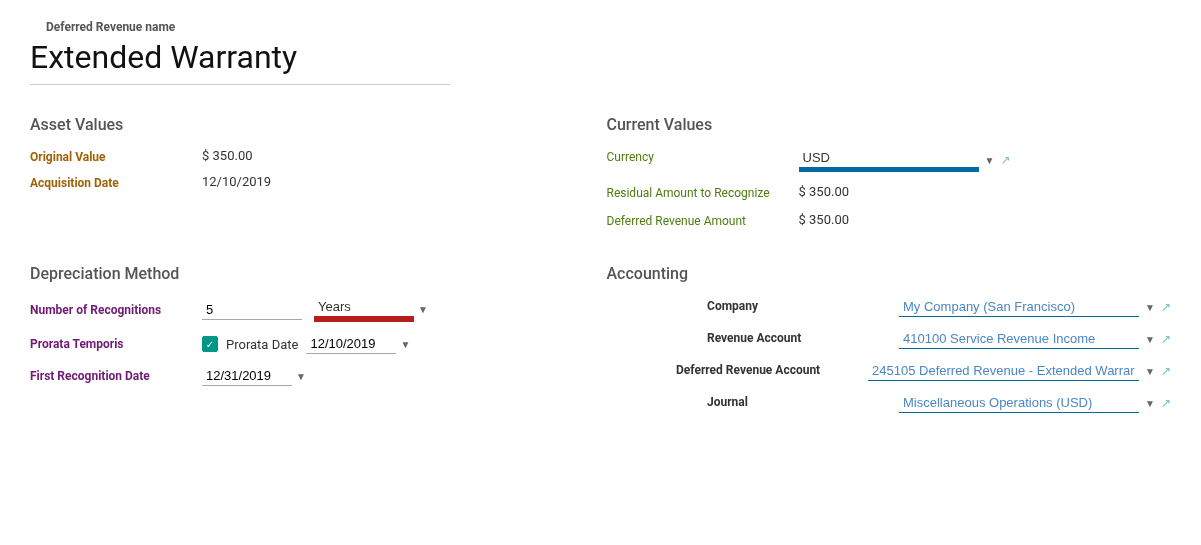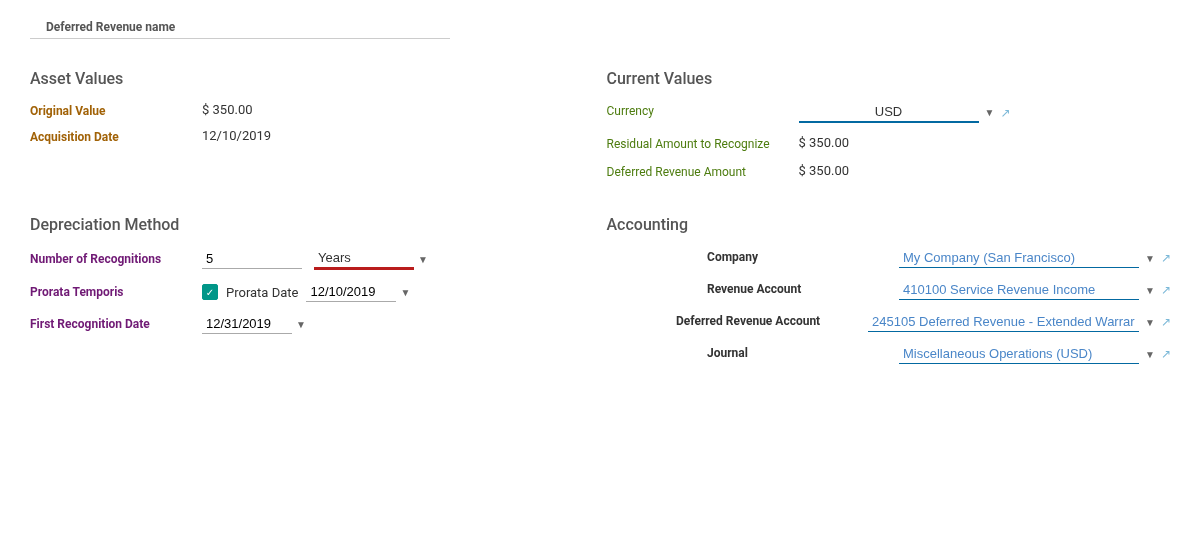--- a/index.html
+++ b/index.html
@@ -77,29 +77,28 @@
       padding-top: 2px;
     }
     .select-container {
       display: flex;
       align-items: center;
       gap: 6px;
       min-width: 220px;
     }
     .select-box {
       border: none;
-      border-bottom: 2px solid #0369a1;
+      border-bottom: 5px solid #0369a1;
       padding: 2px 4px;
       font-size: 13px;
       color: #333;
       background: transparent;
       min-width: 180px;
       appearance: none;
       cursor: pointer;
-      text-align: center;
     }
     .select-arrow {
       color: #666;
       font-size: 10px;
       cursor: pointer;
     }
     .external-link {
       color: #7cb9d8;
       font-size: 12px;
       cursor: pointer;
@@ -126,21 +125,21 @@
       width: 100px;
       background: transparent;
     }
     .depr-select-container {
       display: flex;
       align-items: center;
       gap: 4px;
     }
     .depr-select {
       border: none;
-      border-bottom: 3px solid #b91c1c;
+      border-bottom: 6px solid #b91c1c;
       padding: 2px 4px;
       font-size: 13px;
       color: #333;
       background: transparent;
       min-width: 100px;
       appearance: none;
       cursor: pointer;
     }
     
     .checkbox-custom {
@@ -212,20 +211,21 @@
     }
     .divider-sections {
       margin-bottom: 24px;
     }
   </style>
 </head>
 <body>
 
 <div class="section-gap">
   <div class="page-label">Deferred Revenue name</div>
+  <div class="page-title">Extended Warranty</div>
   <hr class="title-divider">
 </div>
 
 <div class="two-col divider-sections">
 
   <div class="col">
     <div class="section-title">Asset Values</div>
     <div class="field-row">
       <div class="field-label">Original Value</div>
       <div class="field-value">$ 350.00</div>

